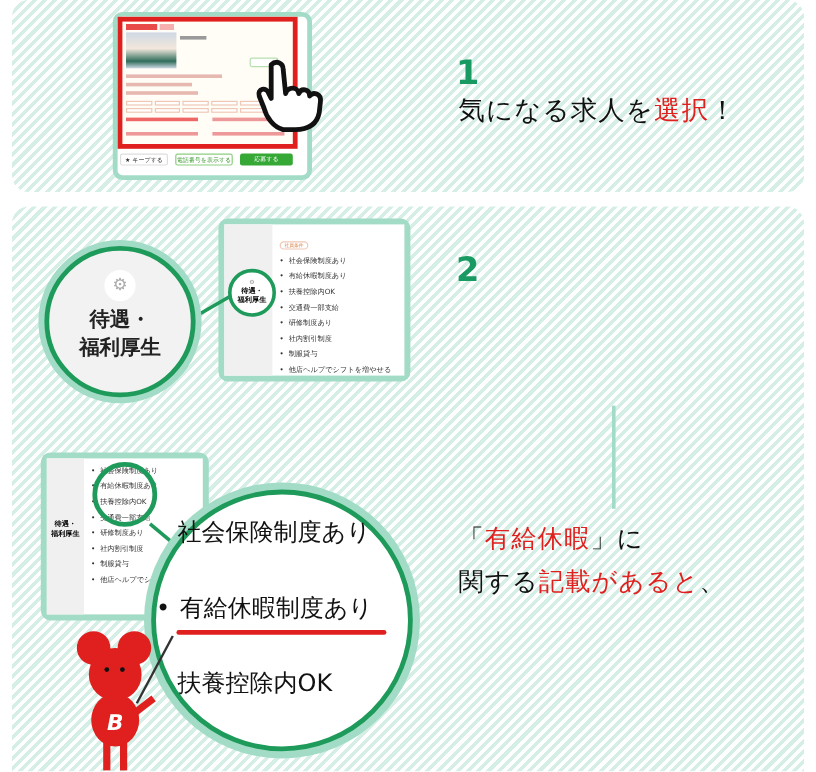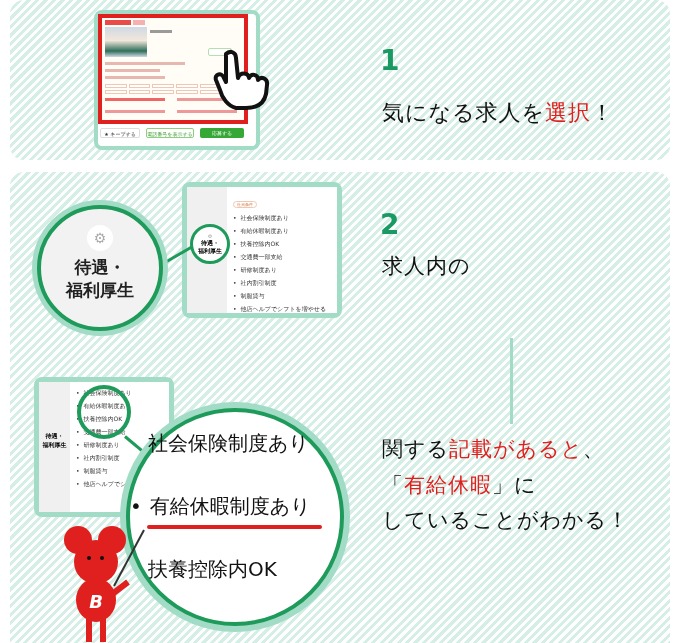--- a/index.html
+++ b/index.html
@@ -108,21 +108,21 @@
   <div class="mini-btn mini-keep">★ <span>キープする</span></div>
   <div class="mini-btn mini-phone">電話番号を表示する</div>
   <div class="mini-btn mini-apply">応募する</div>
 </div>
 
 <svg class="hand" viewBox="0 0 60 62">
   <path d="M14 6 C18 2 24 4 24 10 L26 30 C28 24 36 24 37 30 C39 25 46 26 46 32 C49 28 56 30 55 37 L54 46 C52 56 44 60 34 60 L24 60 C16 58 10 50 8 42 L4 32 C2 26 10 24 12 30 L14 34 Z" fill="#fff" stroke="#111" stroke-width="4" stroke-linejoin="round"></path>
 </svg>
 
 <div class="step-num" style="left:380px;top:44px;">1</div>
-<div class="step-text" style="left:382px;top:96px;font-size:22px;"><span>気になる求人を</span><span class="red">選択</span><span>！</span></div>
+<div class="step-text" style="left:382px;top:76px;font-size:22px;"><span>気になる求人を</span><span class="red">選択</span><span>！</span></div>
 
 <div class="panel" id="panel-2"></div>
 
 <div class="snip" style="left:182px;top:182px;width:160px;height:136px;">
   <div class="snip-inner">
     <div class="snip-side" style="width:40px;"></div>
     <ul class="snip-list">
       <span class="tag">社員条件</span>
       <li>社会保険制度あり</li>
       <li>有給休暇制度あり</li>
@@ -145,21 +145,20 @@
 
 <div class="circle-halo" style="left:32px;top:200px;width:136px;height:136px;"></div>
 <div class="circle" style="left:37px;top:205px;width:126px;height:126px;background:#f2f2f2;text-align:center;">
   <div style="width:26px;height:26px;border-radius:50%;background:#fff;margin:16px auto 4px;font-size:14px;color:#aaa;line-height:26px;">⚙</div>
   <div style="font-size:17px;font-weight:bold;color:#222;line-height:24px;">待遇・</div>
   <div style="font-size:17px;font-weight:bold;color:#222;line-height:22px;">福利厚生</div>
 </div>
 
 <div class="step-num" style="left:380px;top:208px;">2</div>
 <div class="step-text" style="left:382px;top:250px;">
-  <div>求人内の</div>
 </div>
 
 <div class="vline"></div>
 
 <div class="snip" style="left:34px;top:377px;width:140px;height:140px;">
   <div class="snip-inner">
     <div class="snip-side" style="width:45px;text-align:center;padding-top:50px;">
       <div style="font-size:6px;font-weight:bold;">待遇・</div>
       <div style="font-size:6px;font-weight:bold;">福利厚生</div>
     </div>
@@ -195,16 +194,15 @@
   <circle cx="33" cy="38" r="2" fill="#111"></circle>
     <circle cx="46" cy="38" r="2" fill="#111"></circle>
   <ellipse cx="40" cy="80" rx="20" ry="22" fill="#e0201e"></ellipse>
   <text x="40" y="88" text-anchor="middle" font-size="18" fill="#fff" font-style="italic" font-weight="bold">B</text>
   <rect x="30" y="98" width="6" height="24" fill="#e0201e"></rect>
   <rect x="44" y="98" width="6" height="24" fill="#e0201e"></rect>
   <line x1="55" y1="75" x2="72" y2="62" stroke="#e0201e" stroke-width="6"></line>
 </svg>
 
 <div class="step-text" style="left:382px;top:432px;line-height:1.7;">
+  <div><span>「</span><span class="red">有給休暇</span><span>」に</span></div>
   <div><span>関する</span><span class="red">記載があると</span><span>、</span></div>
-  <div><span>「</span><span class="red">有給休暇</span><span>」に</span></div>
-  <div>していることがわかる！</div>
 </div>
 
 </body></html>

